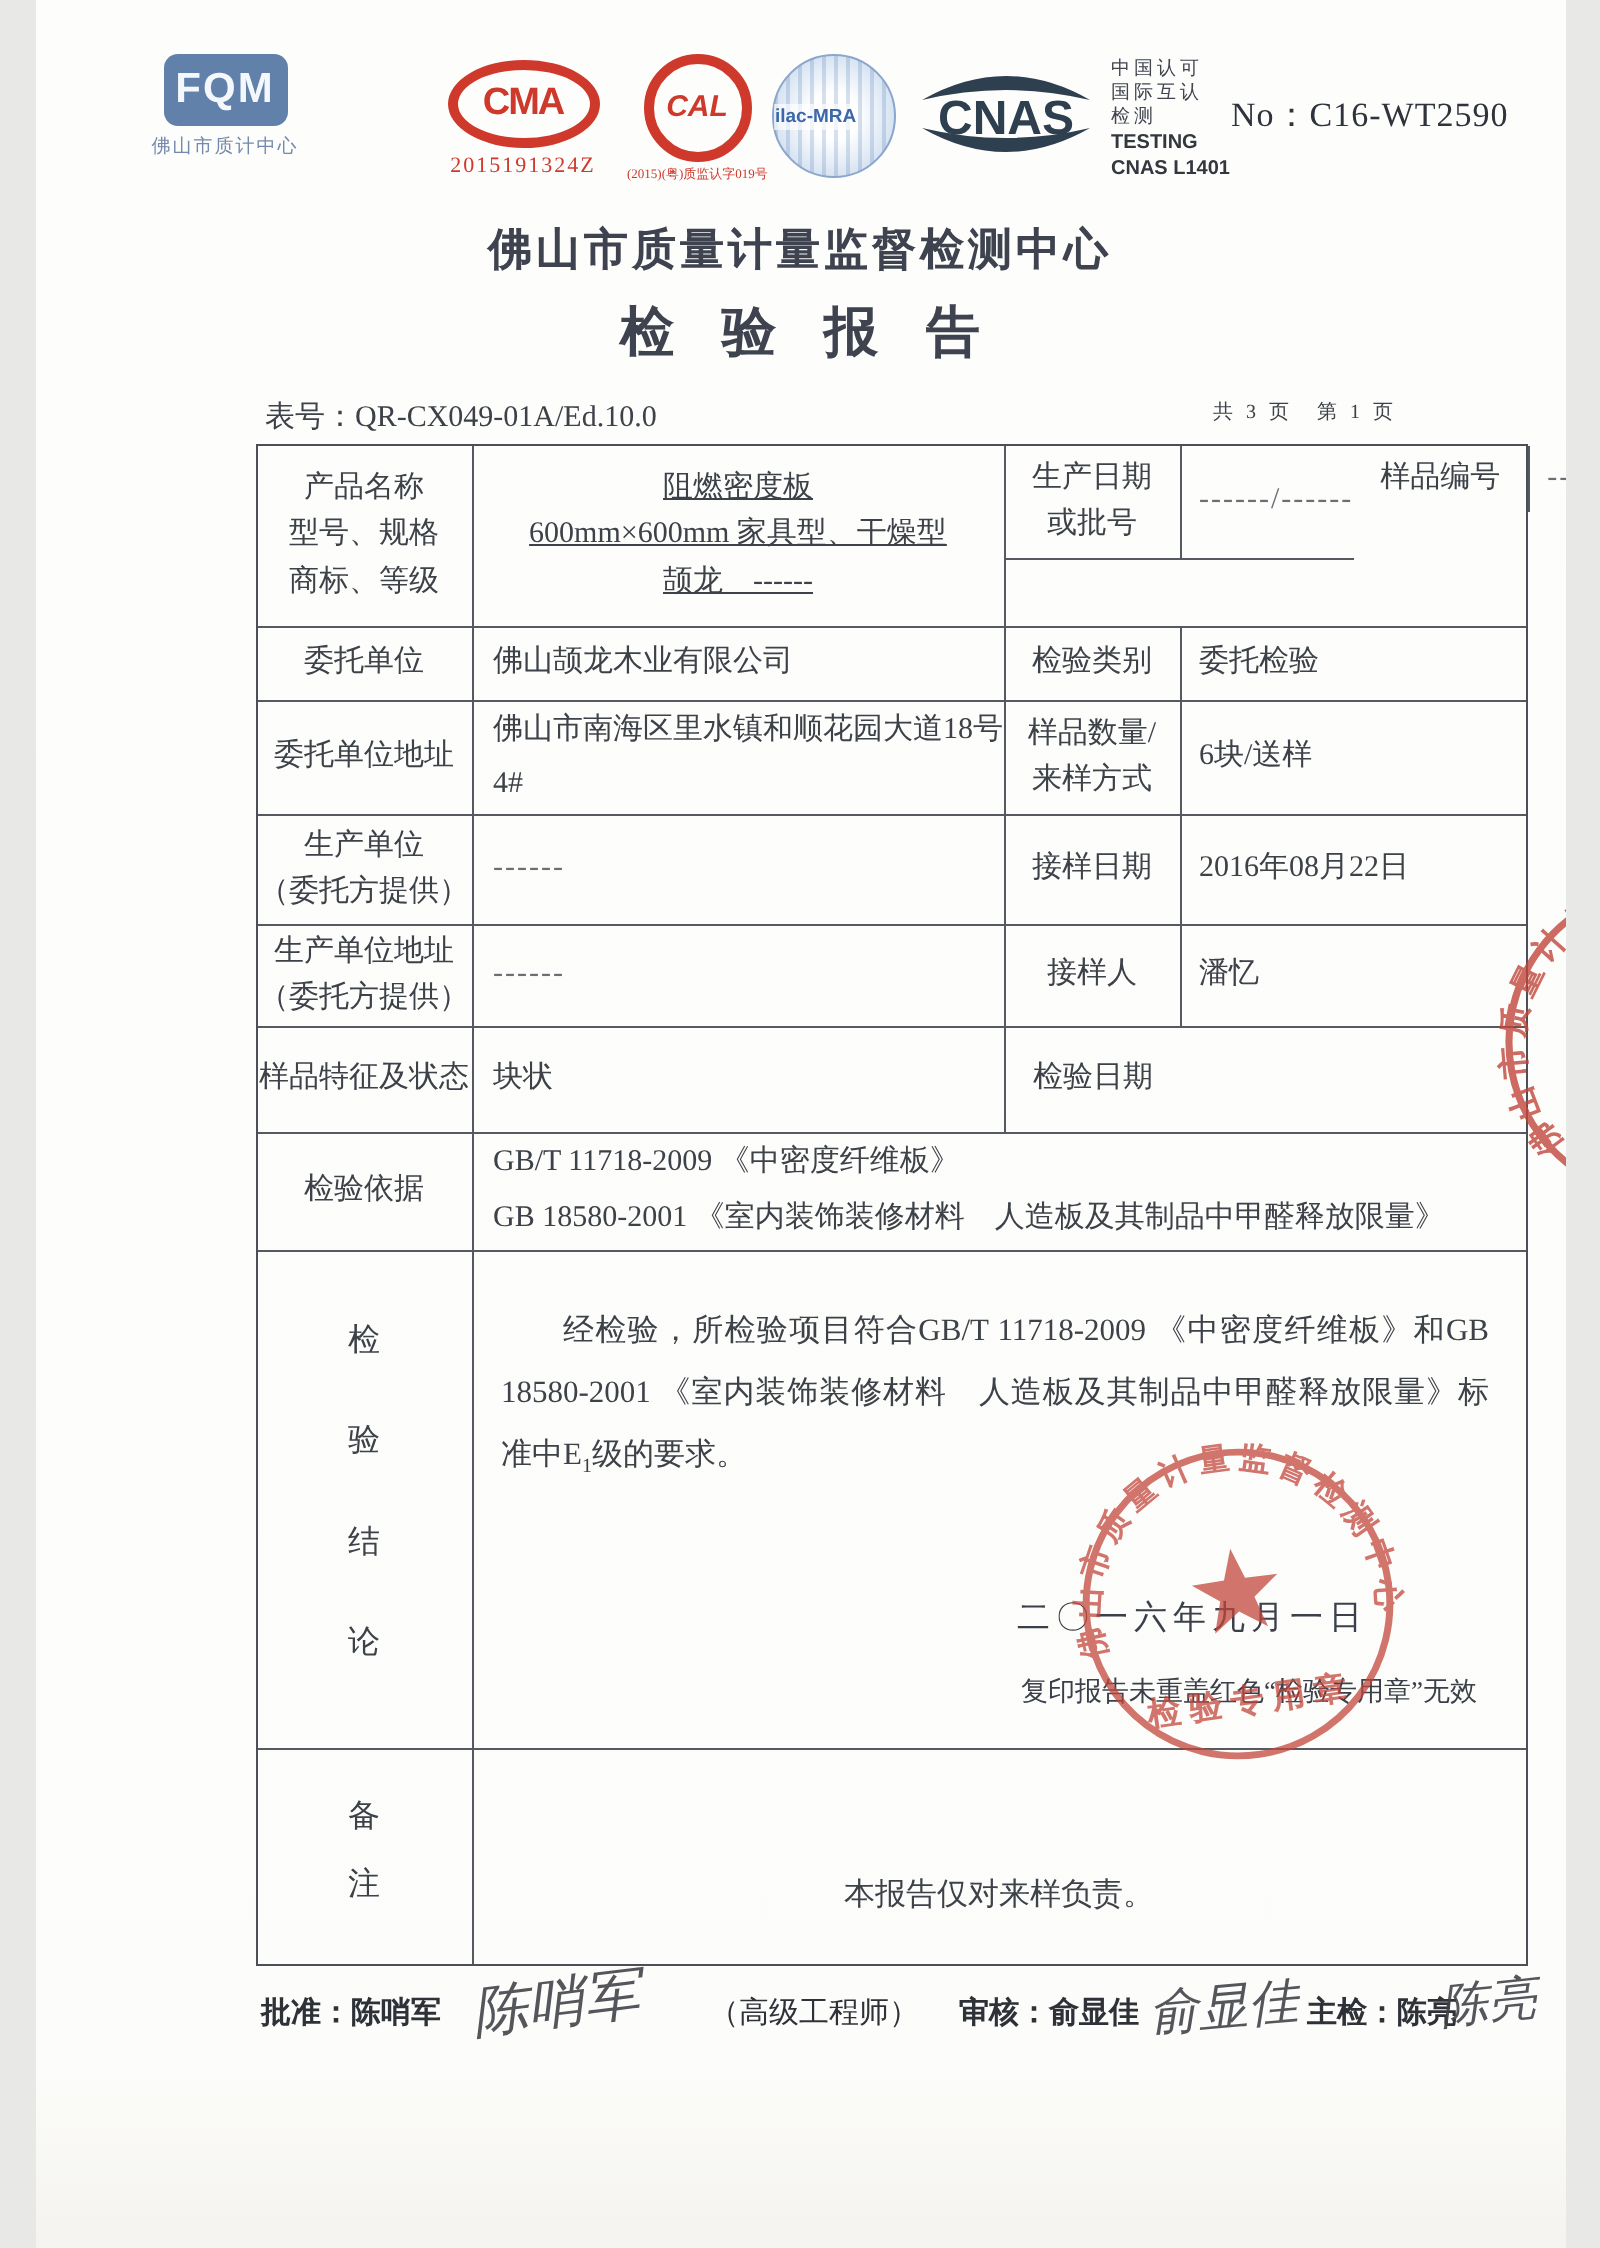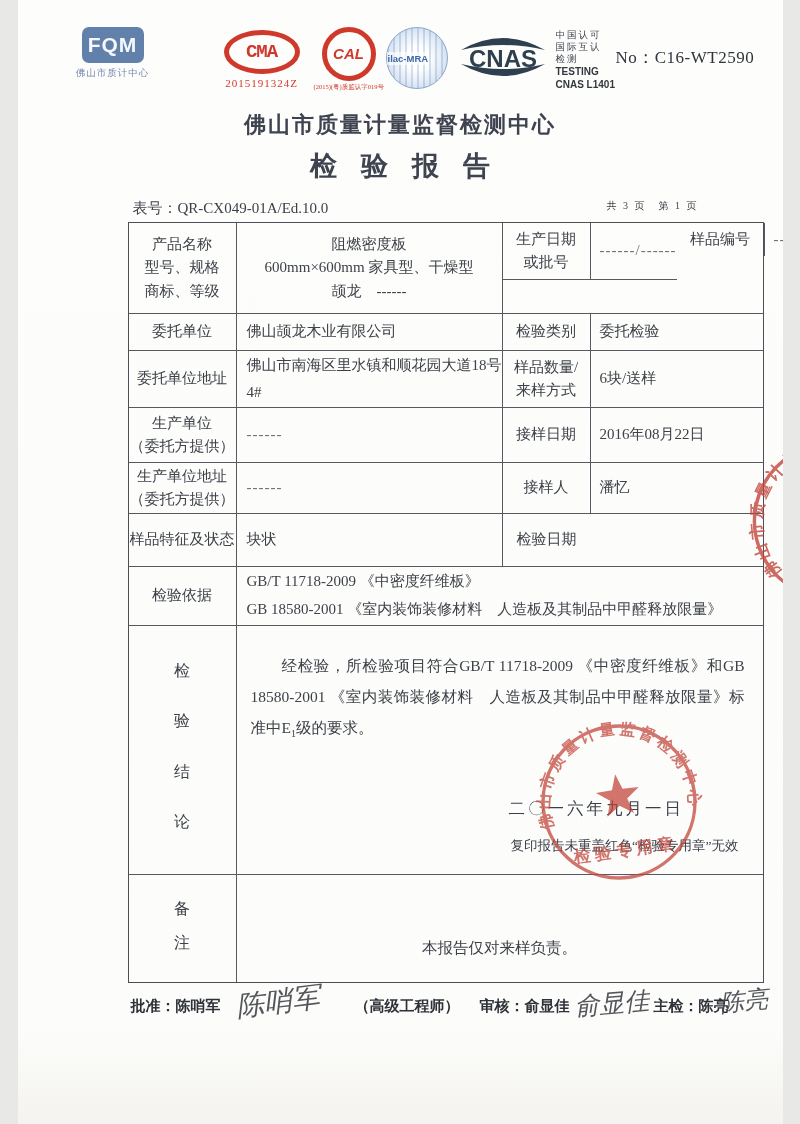--- a/index.html
+++ b/index.html
@@ -10,21 +10,21 @@
     font-family:"Liberation Serif","DejaVu Serif",serif;
     color:#3d4148;
   }
   
   .fqm{position:absolute;left:52px;top:27px;width:86px;text-align:center;}
   .fqm-box{display:inline-block;width:62px;height:36px;line-height:36px;background:#6181ab;border-radius:7px;
     color:#f4f7fb;font-family:"Liberation Sans",sans-serif;font-weight:bold;font-size:21px;letter-spacing:1px;}
   .fqm-cap{margin-top:4px;font-size:9.5px;color:#7389ad;letter-spacing:1px;}
   .cma{position:absolute;left:201px;top:30px;width:86px;text-align:center;}
   .cma-oval{display:inline-block;width:66px;height:34px;line-height:34px;border:5px solid #cf392c;border-radius:50%;
-    color:#cf392c;font-family:Liberation Mono, monospace;font-weight:bold;font-size:19px;letter-spacing:-1px;}
+    color:#cf392c;font-family:Liberation Sans, sans-serif;font-weight:bold;font-size:19px;letter-spacing:-1px;}
   .cma-cap{margin-top:3px;font-size:11px;color:#cf392c;letter-spacing:1px;}
   .cal{position:absolute;left:296px;top:27px;width:70px;text-align:center;}
   .cal-circ{display:inline-block;width:44px;height:44px;line-height:44px;border:5px solid #cf392c;border-radius:50%;
     color:#cf392c;font-family:"Liberation Sans",sans-serif;font-weight:bold;font-style:italic;font-size:15px;}
   .cal-cap{margin-top:2px;font-size:6.5px;color:#cf392c;white-space:nowrap;}
   .ilac{position:absolute;left:368px;top:27px;width:60px;height:60px;border-radius:50%;
     background:
       repeating-linear-gradient(90deg, rgba(90,130,185,.25) 0 2px, rgba(255,255,255,0) 2px 6px),
       radial-gradient(circle at 50% 50%, #ffffff 28%, #d8e4f2 70%, #b9cde6 100%);
     border:1px solid #8aa6cc; display:flex;align-items:center;}
@@ -46,21 +46,21 @@
   .tbl{position:absolute;left:110px;top:222px;width:636px;border:1.5px solid #4c4f55;box-sizing:border-box;}
   .tr{display:flex;border-bottom:1px solid #565a60;}
   .tr:last-child{border-bottom:none;}
   .td{border-right:1px solid #565a60;box-sizing:border-box;display:flex;flex-direction:column;justify-content:center;}
   .td:last-child{border-right:none;}
   .cA{width:108px;align-items:center;text-align:center;justify-content:center;}
   .cB{width:266px;padding-left:10px;}
   .cC{width:88px;align-items:center;text-align:center;}
   .cD{flex:1;padding-left:9px;}
   .td{font-size:15px;line-height:1.55;}
-  .center{align-items:center;text-align:center;padding-left:0;}
+  .center{align-items:center;text-align:center;padding-left:0;text-decoration:underline;}
   .rt-block{flex:1;display:flex;flex-direction:row;}
   .rt-sub{display:flex;flex:0 0 auto;}
   .rt-sub.b1{border-bottom:1px solid #565a60;}
   .dash{color:#6a6f76;letter-spacing:1px;}
   .vlabel{justify-content:space-around;padding:20px 0 26px 0;font-size:16px;}
   .concl{position:relative;padding:0;display:block;}
   .concl-text{padding:24px 18px 0 14px;text-indent:2em;line-height:2.0;font-size:15.5px;text-align:justify;}
   .concl-date{position:absolute;left:272px;top:170px;font-size:16.5px;letter-spacing:3px;color:#3a3f49;}
   .concl-note{position:absolute;right:24px;top:210px;font-size:13.5px;color:#3a3f49;}
   .remark-val{display:block;padding-top:40px;text-align:center;font-size:15.5px;}
@@ -262,21 +262,21 @@
       </div>
       <div class="td" style="flex:1;border-right:none;">
         <div class="remark-val">本报告仅对来样负责。</div>
       </div>
     </div>
   </div>
 
   <div class="sig-row">
     <span class="sig-print" style="left:113px;">批准：陈哨军</span>
     <span class="handsig" style="left:218px;top:-14px;font-size:28px;transform:rotate(-7deg);">陈哨军</span>
-    <span class="sig-print" style="left:337px;font-weight:700;">（高级工程师）</span>
+    <span class="sig-print" style="left:337px;font-weight:400;">（高级工程师）</span>
     <span class="sig-print" style="left:462px;">审核：俞显佳</span>
     <span class="handsig" style="left:556px;top:-10px;font-size:25px;transform:rotate(-5deg);">俞显佳</span>
     <span class="sig-print" style="left:636px;">主检：陈亮</span>
     <span class="handsig" style="left:702px;top:-12px;font-size:24px;transform:rotate(-6deg);">陈亮</span>
   </div>
 
   <div class="stamp stamp-main">
     <svg width="192" height="192" viewBox="0 0 220 220">
       <circle cx="110" cy="110" r="87" fill="none" stroke="#c2463c" stroke-width="4"></circle>
       <defs>

